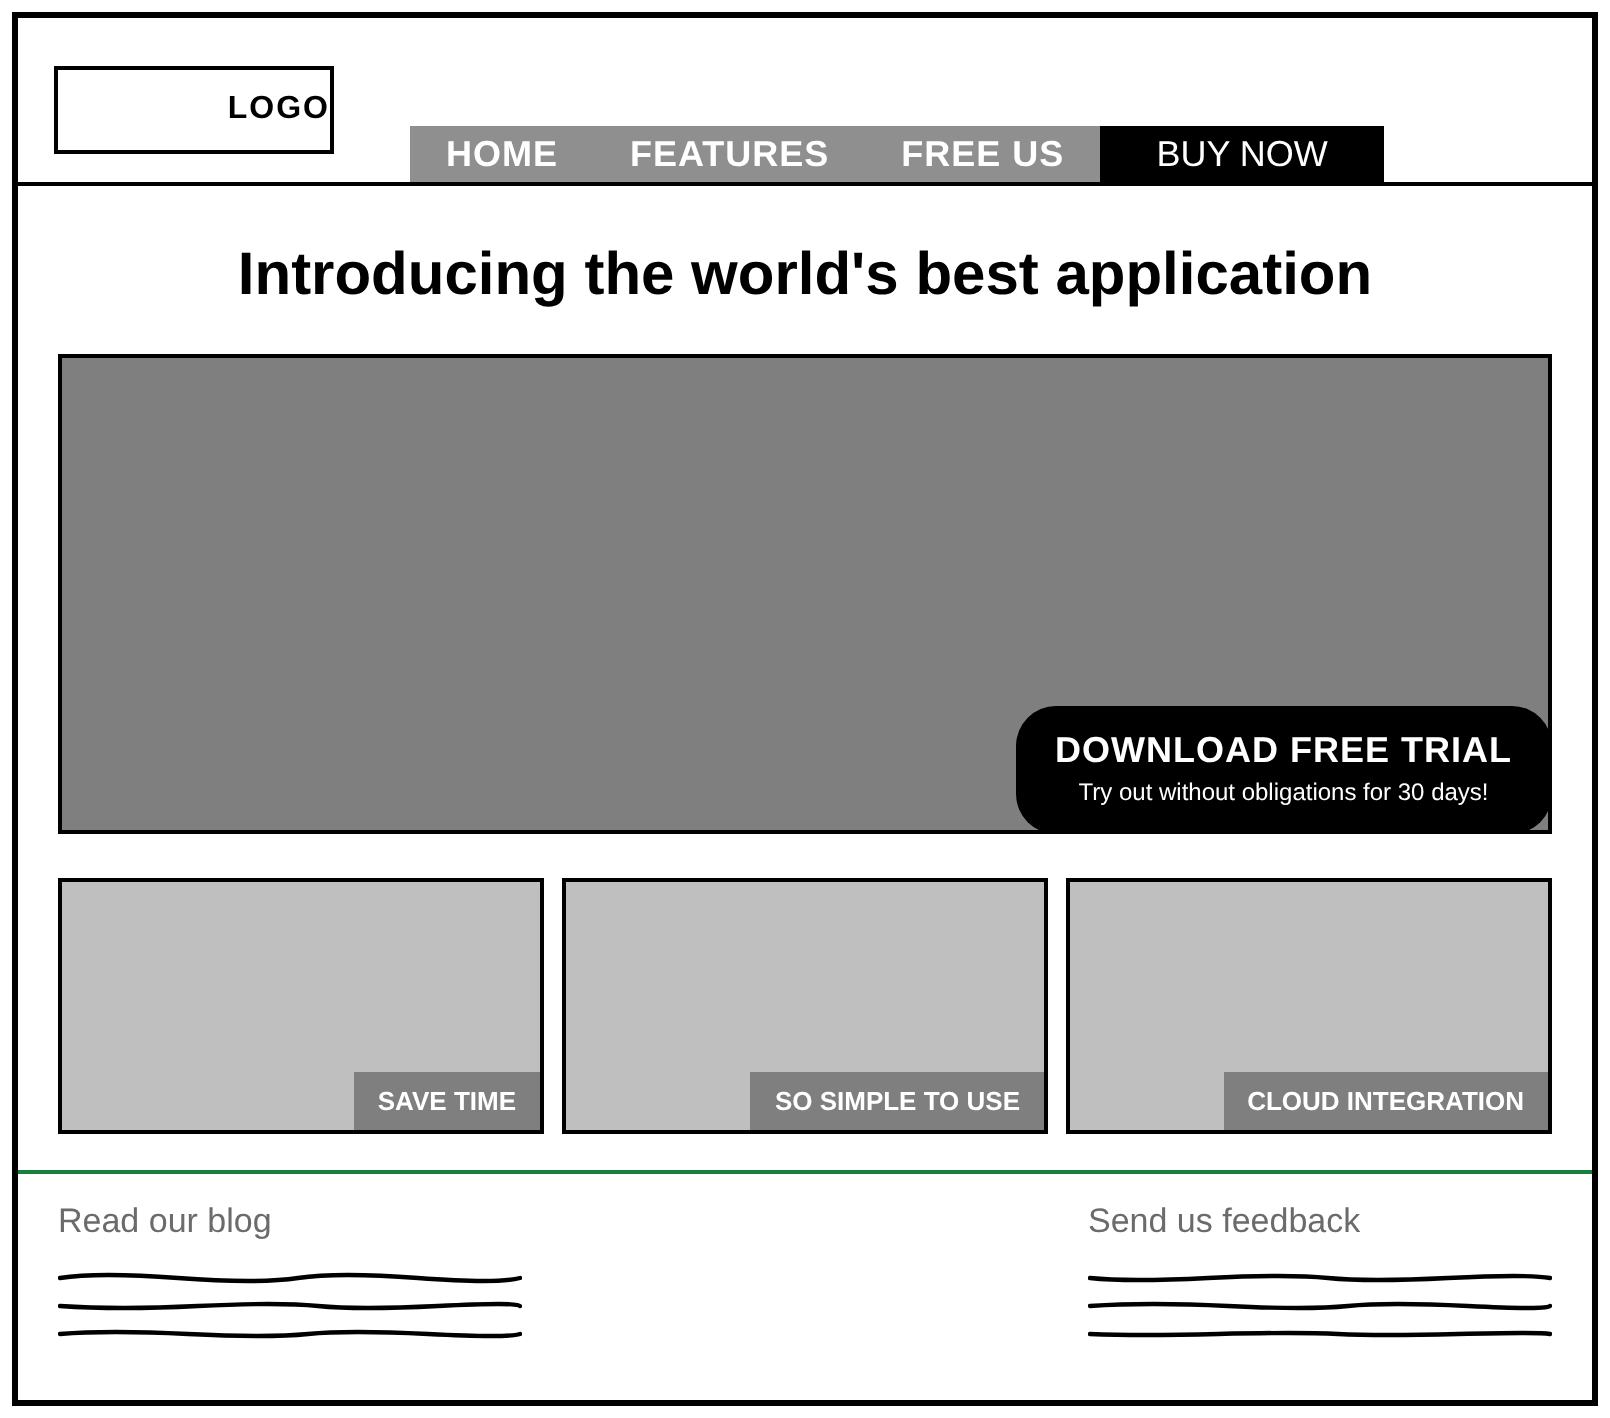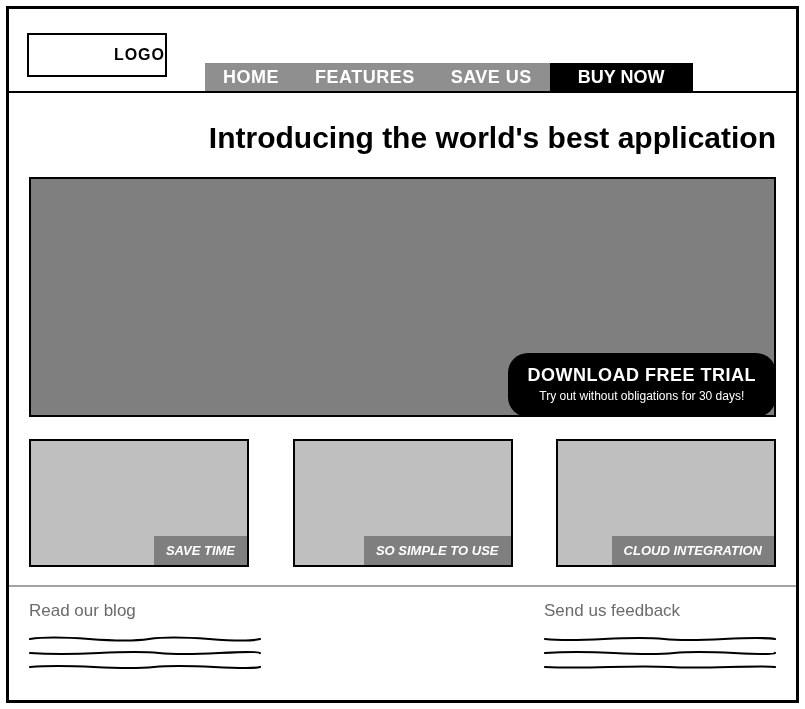--- a/index.html
+++ b/index.html
@@ -48,32 +48,32 @@
       padding: 10px 18px;
       display: flex;
       align-items: center;
       cursor: pointer;
     }
     .nav-item + .nav-item { }
     .nav-cta {
       background: #000;
       color: #fff;
       font-size: 18px;
-      font-weight: bold;
+      font-weight: normal;
       padding: 10px 28px;
       display: flex;
       align-items: center;
       cursor: pointer;
     }
     
     .main {
       padding: 18px 20px 18px 20px;
     }
     .headline {
-      text-align: right;
+      text-align: center;
       font-size: 30px;
       font-weight: bold;
       margin: 10px 0 22px 0;
     }
     .hero {
       position: relative;
       background: #7f7f7f;
       border: 2px solid #000;
       height: 240px;
     }
@@ -100,38 +100,37 @@
     
     .features-row {
       display: flex;
       justify-content: space-between;
       margin-top: 22px;
     }
     .feature-card {
       position: relative;
       background: #bfbfbf;
       border: 2px solid #000;
-      width: 220px;
+      width: 243px;
       height: 128px;
       cursor: pointer;
-      font-style: italic;
     }
     .feature-tag {
       position: absolute;
       right: 0;
       bottom: 0;
       background: #7f7f7f;
       color: #fff;
       font-size: 13px;
       font-weight: bold;
       padding: 7px 12px;
     }
     
     .footer {
-      border-top: 2px solid #a3a3a3;
+      border-top: 2px solid #15803d;
       display: flex;
       justify-content: space-between;
       padding: 14px 20px 0 20px;
     }
     .footer-col {
       width: 232px;
     }
     .footer-heading {
       color: #6b6b6b;
       font-size: 17px;
@@ -148,21 +147,21 @@
 
 <div class="outer-frame">
 
   <div class="header">
     <div class="logo">
       <span>LOGO</span>
     </div>
     <div class="nav">
       <div class="nav-item">HOME</div>
       <div class="nav-item">FEATURES</div>
-      <div class="nav-item">SAVE US</div>
+      <div class="nav-item">FREE US</div>
       <div class="nav-cta">BUY NOW</div>
     </div>
   </div>
 
   <div class="main">
     <h1 class="headline">Introducing the world's best application</h1>
 
     <div class="hero">
       <div class="hero-cta">
         <div class="hero-cta-title">DOWNLOAD FREE TRIAL</div>

